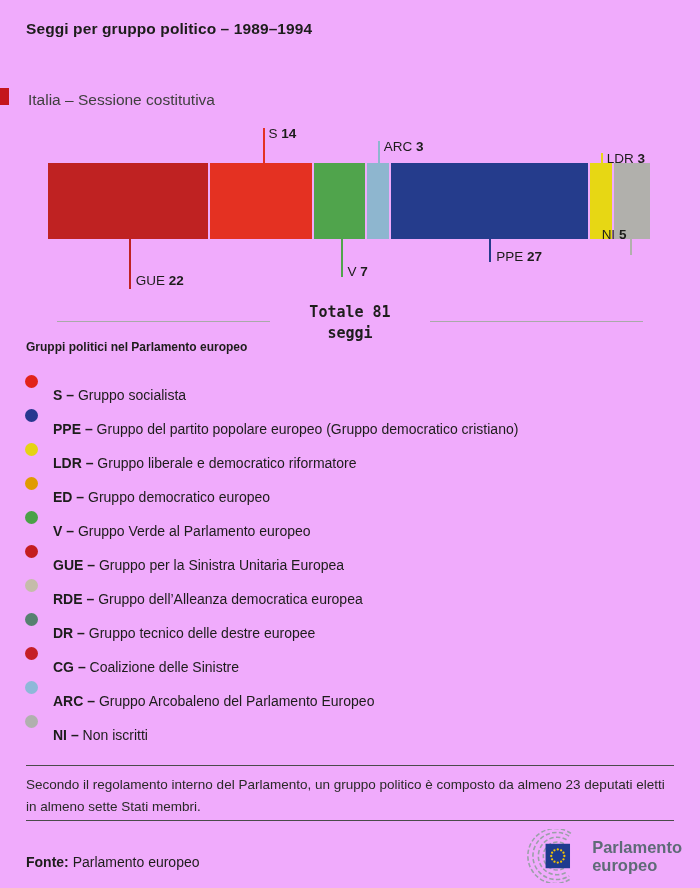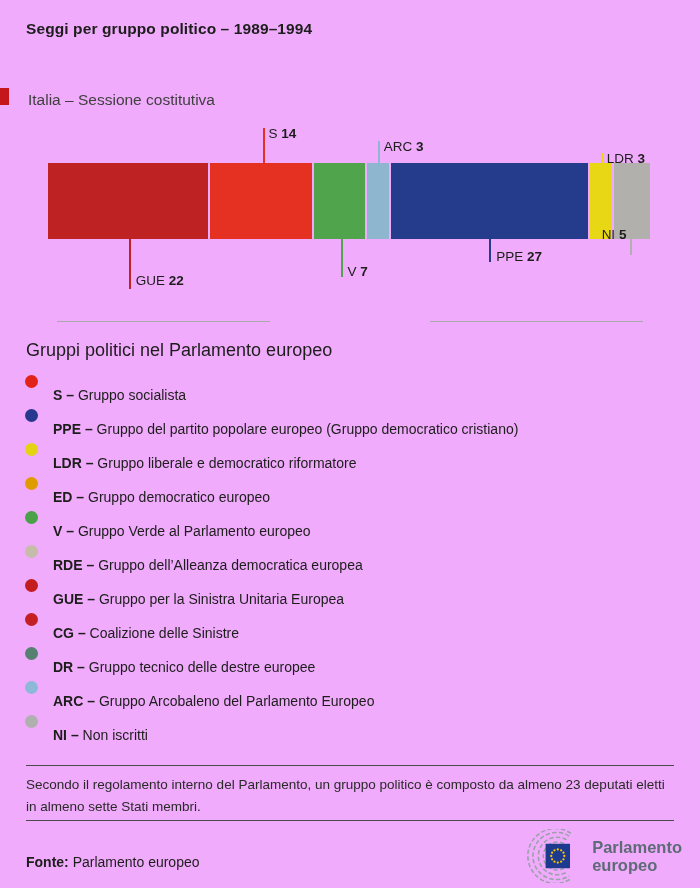--- a/index.html
+++ b/index.html
@@ -22,21 +22,21 @@
   .callout-label b { font-weight:700; }
 
   
   .total-wrap { position:absolute; left:0; top:302px; width:700px; text-align:center;
                 font-family:"DejaVu Sans Mono", monospace; font-weight:700; font-size:15px; line-height:21px; color:#1d1d1b; }
   .total-line { position:absolute; top:321px; height:0; border-top:1px solid #a9a9a9; width:213px; }
   .total-line.left { left:57px; }
   .total-line.right { left:430px; }
 
   
-  .legend-heading { position:absolute; left:26px; top:340px; font-size:18px; font-weight:400; color:#1d1d1b; }
+  .legend-heading { position:absolute; left:26px; top:340px; font-size:12px; font-weight:700; color:#1d1d1b; }
   .legend { position:absolute; left:25px; top:364px; right:10px; }
   .legend-item { display:flex; align-items:center; height:34px; }
   .legend-dot { width:13px; height:13px; border-radius:50%; flex:0 0 13px; margin-right:15px; }
   .legend-text { font-size:14px; color:#1d1d1b;margin-top:28px; }
   .legend-text b { font-weight:700; }
 
   
   .divider { position:absolute; left:26px; width:648px; height:0; border-top:1px solid #4a4a4a; }
   .divider.d1 { top:765px; }
   .divider.d2 { top:820px; }
@@ -79,20 +79,24 @@
         <div class="callout-label" style="top: 249px; left: 496.21px;"><span>PPE</span> <b>27</b></div>
         <div class="callout-line" style="background: rgb(231, 215, 20); left: 600.691px; top: 153px; height: 10px;"></div>
         <div class="callout-label" style="left: 606.691px; top: 151px;"><span>LDR</span> <b>3</b></div>
         <div class="callout-line" style="background: rgb(177, 176, 172); left: 630.42px; top: 239px; height: 16px;"></div>
         <div class="callout-label" style="top: 227px; left: 626.42px; transform: translateX(-100%);"><span>NI</span> <b>5</b></div>
       </div>
   </div>
 
   <div class="total-line left"></div>
   <div class="total-line right"></div>
+  <div class="total-wrap">
+    <div>Totale 81</div>
+    <div>seggi</div>
+  </div>
 
   <div class="legend-heading">Gruppi politici nel Parlamento europeo</div>
   <div class="legend" id="legend">
       <div class="legend-item">
         <span class="legend-dot" style="background: rgb(226, 35, 26);"></span>
         <span class="legend-text"><b>S – </b>Gruppo socialista</span>
       </div>
       <div class="legend-item">
         <span class="legend-dot" style="background: rgb(39, 56, 143);"></span>
         <span class="legend-text"><b>PPE – </b>Gruppo del partito popolare europeo (Gruppo democratico cristiano)</span>
@@ -103,34 +107,34 @@
       </div>
       <div class="legend-item">
         <span class="legend-dot" style="background: rgb(224, 155, 0);"></span>
         <span class="legend-text"><b>ED – </b>Gruppo democratico europeo</span>
       </div>
       <div class="legend-item">
         <span class="legend-dot" style="background: rgb(74, 161, 71);"></span>
         <span class="legend-text"><b>V – </b>Gruppo Verde al Parlamento europeo</span>
       </div>
       <div class="legend-item">
+        <span class="legend-dot" style="background: rgb(196, 29, 31);"></span>
+        <span class="legend-text"><b>GUE – </b>Gruppo per la Sinistra Unitaria Europea</span>
+      </div>
+      <div class="legend-item">
         <span class="legend-dot" style="background: rgb(197, 188, 170);"></span>
         <span class="legend-text"><b>RDE – </b>Gruppo dell’Alleanza democratica europea</span>
       </div>
       <div class="legend-item">
-        <span class="legend-dot" style="background: rgb(196, 29, 31);"></span>
-        <span class="legend-text"><b>GUE – </b>Gruppo per la Sinistra Unitaria Europea</span>
+        <span class="legend-dot" style="background: rgb(86, 128, 111);"></span>
+        <span class="legend-text"><b>DR – </b>Gruppo tecnico delle destre europee</span>
       </div>
       <div class="legend-item">
         <span class="legend-dot" style="background: rgb(197, 31, 38);"></span>
         <span class="legend-text"><b>CG – </b>Coalizione delle Sinistre</span>
-      </div>
-      <div class="legend-item">
-        <span class="legend-dot" style="background: rgb(86, 128, 111);"></span>
-        <span class="legend-text"><b>DR – </b>Gruppo tecnico delle destre europee</span>
       </div>
       <div class="legend-item">
         <span class="legend-dot" style="background: rgb(141, 184, 216);"></span>
         <span class="legend-text"><b>ARC – </b>Gruppo Arcobaleno del Parlamento Europeo</span>
       </div>
       <div class="legend-item">
         <span class="legend-dot" style="background: rgb(176, 176, 174);"></span>
         <span class="legend-text"><b>NI – </b>Non iscritti</span>
       </div>
     </div>

